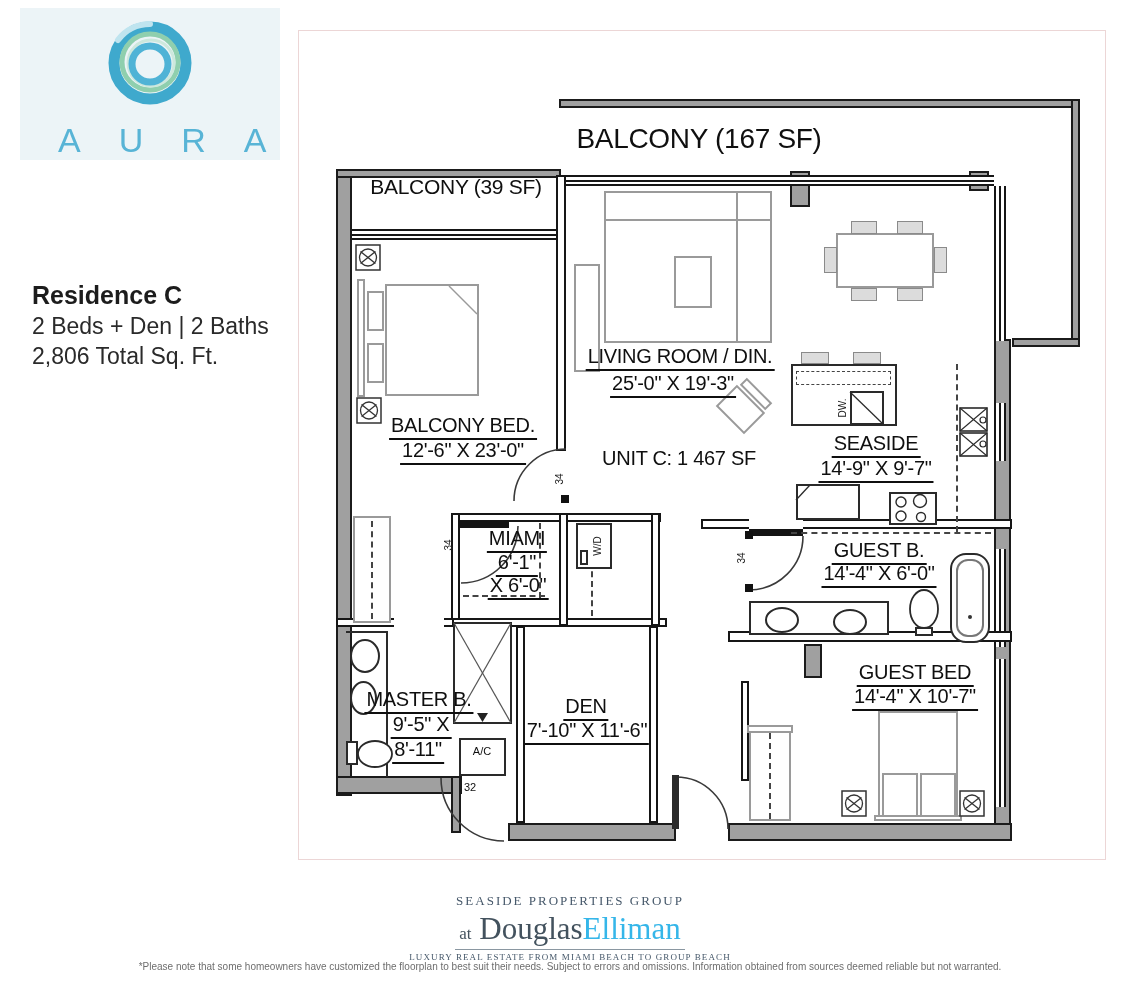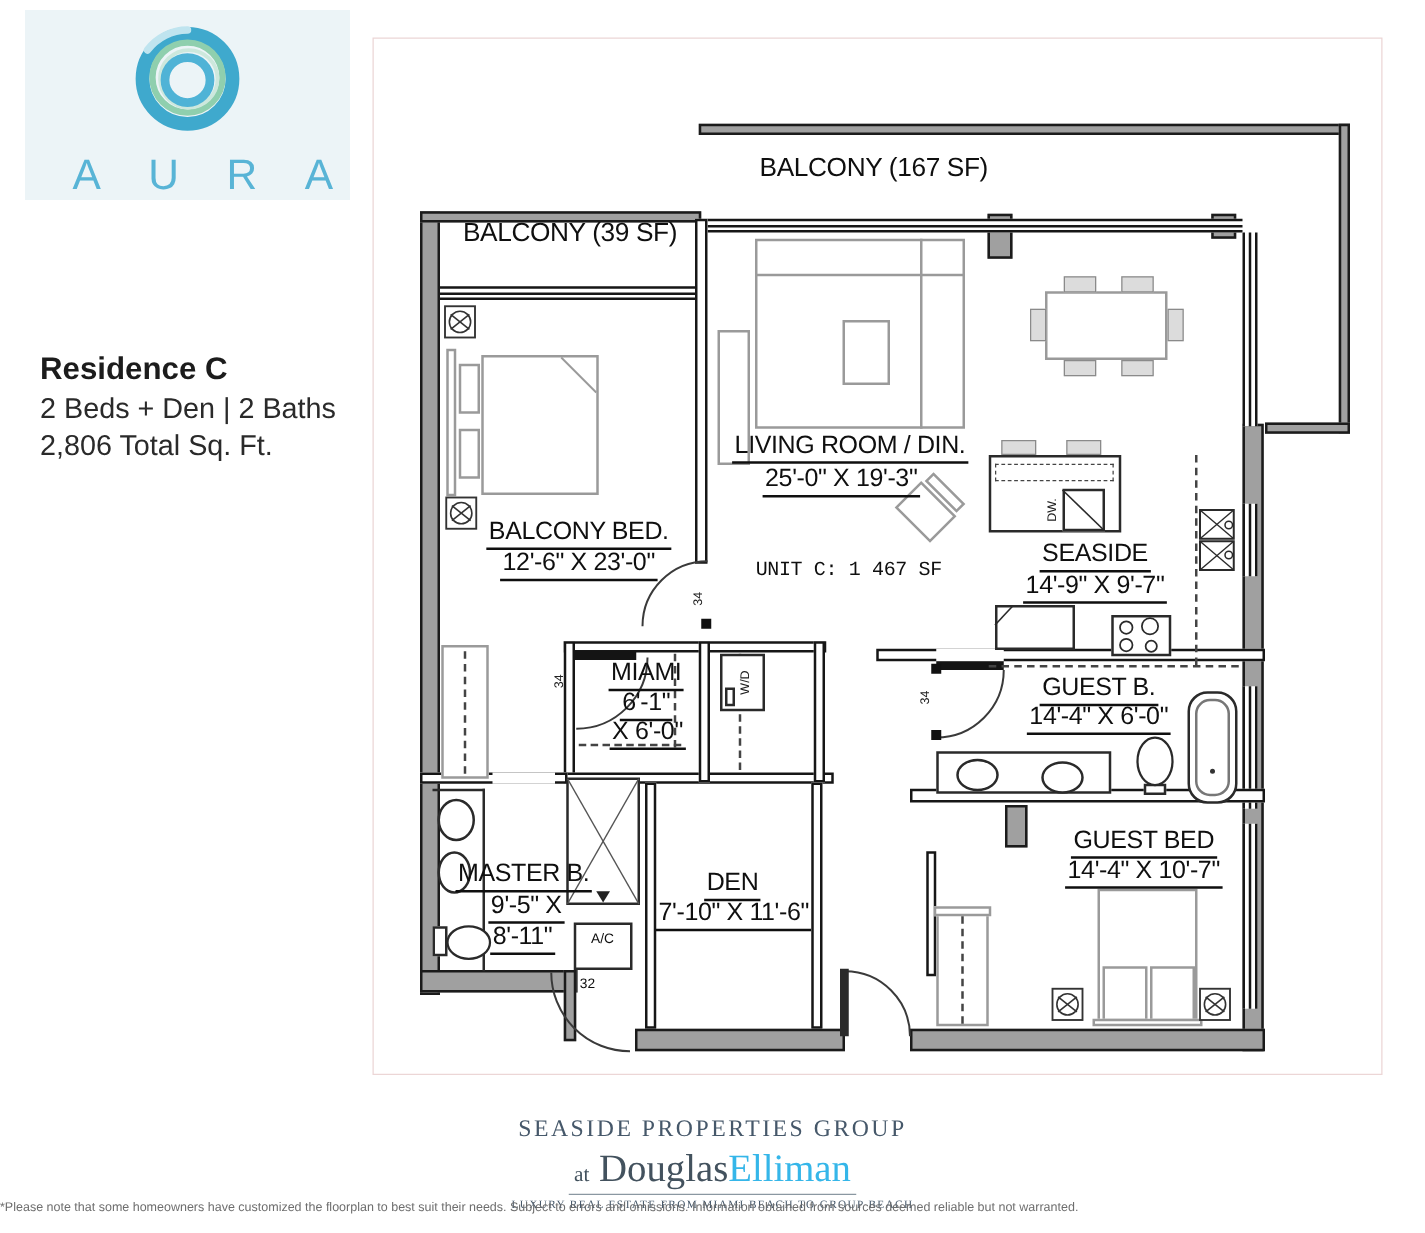--- a/index.html
+++ b/index.html
@@ -39,27 +39,27 @@
        white-space:nowrap;letter-spacing:-0.3px;}
   .ul{border-bottom:2px solid #0f0f0f;padding:0 2px 1px;}
   .sm{font-size:11px;letter-spacing:0;}
   .vtext{position:absolute;font-size:10px;color:#222;white-space:nowrap;
          transform:translate(-50%,-50%) rotate(-90deg);}
   #plan-svg{position:absolute;left:0;top:0;}
 
   
   #footer{position:absolute;left:370px;top:893px;width:400px;text-align:center;
           font-family:"Liberation Serif",serif;color:#46586a;}
-  #f-group{font-size:19px;letter-spacing:2px;}
+  #f-group{font-size:13px;letter-spacing:2px;}
   #f-de{margin-top:2px;font-size:31px;color:#43525e;}
   #f-de .at{font-size:17px;}
   #f-de .elliman{color:#35b6e9;}
   #f-rule{margin:2px auto 0;width:230px;height:1px;background:#8a97a1;}
   #f-tag{margin-top:2px;font-size:9px;letter-spacing:1.1px;}
-  #disclaimer{position:absolute;left:0;right:0;top:961px;
+  #disclaimer{position:absolute;left:0;right:0;top:961px;text-align:center;
               font-size:10px;color:#6e6e6e;font-family:"Liberation Sans",sans-serif;}
 </style>
 </head>
 <body>
 
 <div id="page">
 
   <div id="logo">
     <svg width="88" height="92" viewBox="0 0 88 92">
       <circle cx="44" cy="45" r="36" fill="none" stroke="#3fa9cd" stroke-width="11"></circle>
@@ -242,30 +242,30 @@
 
       <ellipse cx="76" cy="723" rx="17" ry="13" fill="#fff" stroke="#2a2a2a" stroke-width="1.8"></ellipse>
       <ellipse cx="625" cy="578" rx="14" ry="19" fill="#fff" stroke="#2a2a2a" stroke-width="1.8"></ellipse>
 
       <line x1="551" y1="361" x2="584" y2="393" stroke="#2a2a2a" stroke-width="1.3"></line>
       <line x1="497" y1="469" x2="511" y2="454" stroke="#2a2a2a" stroke-width="1.3"></line>
       <line x1="150" y1="255" x2="178" y2="283" stroke="#9a9a9a" stroke-width="1.5"></line>
       <circle cx="671" cy="586" r="2" fill="#333"></circle>
     </svg>
 
-    <div class="lbl" style="left:400px;top:92px;font-size:21px;">BALCONY (167 SF)</div>
+    <div class="lbl" style="left:400px;top:92px;font-size:28px;">BALCONY (167 SF)</div>
     <div class="lbl" style="left:157px;top:144px;font-size:21px;">BALCONY (39 SF)</div>
 
     <div class="lbl ul" style="left:164px;top:383px;">BALCONY BED.</div>
     <div class="lbl ul" style="left:164px;top:408px;">12'-6" X 23'-0"</div>
 
     <div class="lbl ul" style="left:381px;top:314px;">LIVING ROOM / DIN.</div>
     <div class="lbl ul" style="left:374px;top:341px;">25'-0" X 19'-3"</div>
 
-    <div class="lbl" style="left:380px;top:416px;font-size:16px;font-family:Liberation Mono, monospace;">UNIT C: 1 467 SF</div>
+    <div class="lbl" style="left:380px;top:416px;font-size:20px;">UNIT C: 1 467 SF</div>
 
     <div class="lbl ul" style="left:577px;top:401px;">SEASIDE</div>
     <div class="lbl ul" style="left:577px;top:426px;">14'-9" X 9'-7"</div>
 
     <div class="lbl ul" style="left:218px;top:496px;">MIAMI</div>
     <div class="lbl ul" style="left:218px;top:520px;">6'-1"</div>
     <div class="lbl ul" style="left:219px;top:543px;">X 6'-0"</div>
 
     <div class="lbl ul" style="left:120px;top:657px;">MASTER B.</div>
     <div class="lbl ul" style="left:122px;top:682px;">9'-5" X</div>

